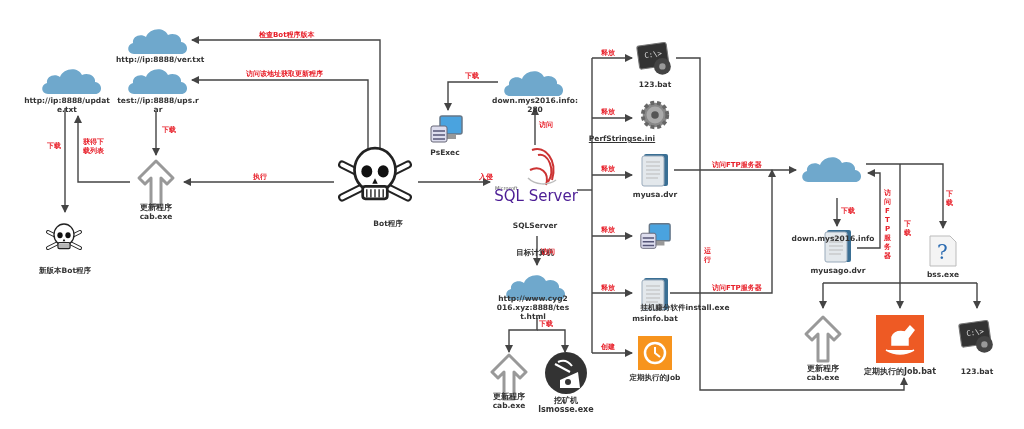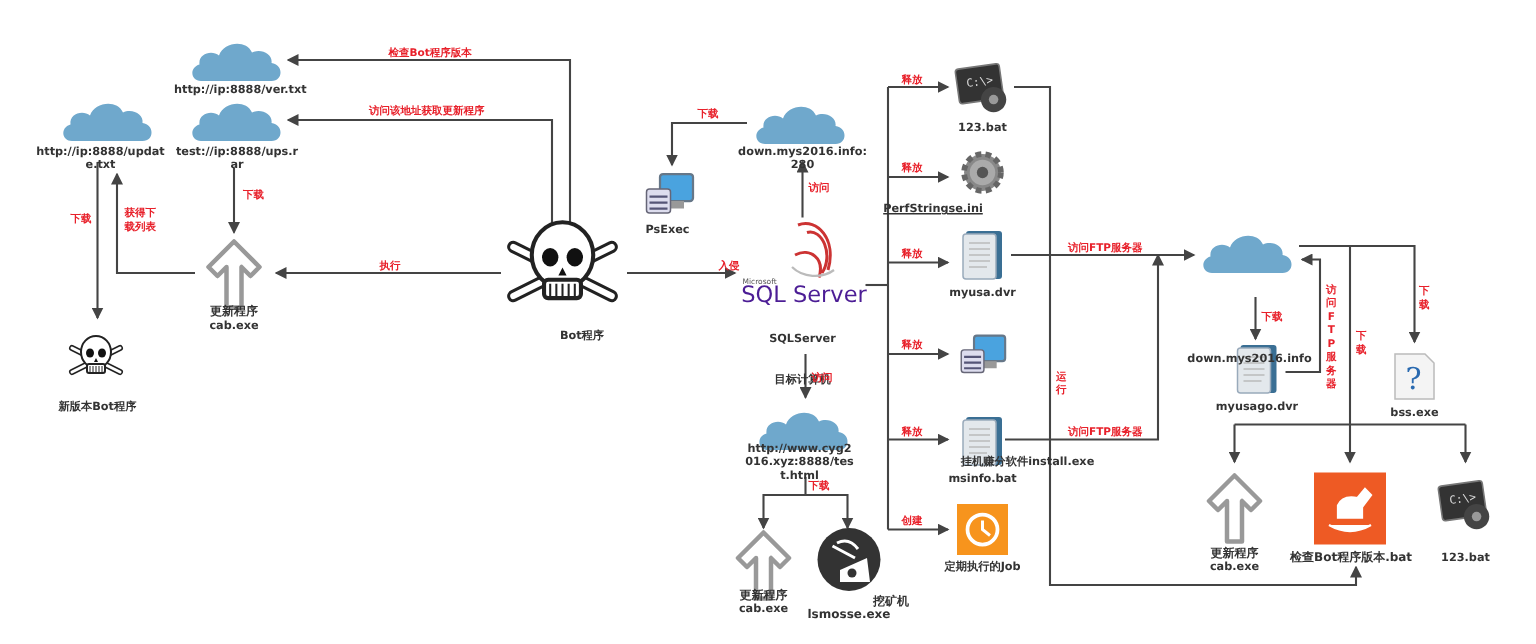--- a/index.html
+++ b/index.html
@@ -164,34 +164,34 @@
 <div class="lbl" style="left:358px;top:219px;width:60px;">Bot程序</div>
 <div class="lbl" style="left:420px;top:148px;width:50px;">PsExec</div>
 <div class="lbl wrap" style="left:492px;top:96px;width:86px;">down.mys2016.info:280</div>
 <div class="lbl" style="left:495px;top:184px;width:30px;font-size:5px;font-weight:normal;color:#555;text-align:left;">Microsoft</div>
 <div class="lbl" style="left:494px;top:188px;width:84px;font-size:15px;font-weight:normal;line-height:16px;color:#4c1d95;text-align:center;">SQL Server</div>
 <div class="lbl" style="left:505px;top:212px;width:60px;margin-top:36px;">目标计算机</div>
 <div class="lbl" style="left:505px;top:221px;width:60px;">SQLServer</div>
 <div class="lbl wrap" style="left:496px;top:294px;width:74px;">http://www.cyg2016.xyz:8888/test.html</div>
 <div class="lbl" style="left:479px;top:392px;width:60px;font-size:8px;">更新程序</div>
 <div class="lbl" style="left:479px;top:401px;width:60px;">cab.exe</div>
-<div class="lbl" style="left:564px;top:396px;width:60px;font-size:8px;">挖矿机</div>
+<div class="lbl" style="left:536px;top:396px;width:60px;font-size:8px;">挖矿机</div>
 <div class="lbl" style="left:530px;top:405px;width:72px;font-size:8px;">lsmosse.exe</div>
 <div class="lbl" style="left:625px;top:80px;width:60px;">123.bat</div>
 <div class="lbl" style="left:582px;top:134px;width:80px;text-decoration:underline;">PerfStringse.ini</div>
 <div class="lbl" style="left:625px;top:190px;width:60px;">myusa.dvr</div>
 <div class="lbl" style="left:635px;top:255px;width:100px;margin-top:48px;">挂机赚分软件install.exe</div>
 <div class="lbl" style="left:625px;top:314px;width:60px;">msinfo.bat</div>
 <div class="lbl" style="left:620px;top:373px;width:70px;">定期执行的Job</div>
 <div class="lbl" style="left:790px;top:186px;width:86px;margin-top:48px;">down.mys2016.info</div>
 <div class="lbl" style="left:808px;top:266px;width:60px;">myusago.dvr</div>
 <div class="lbl" style="left:913px;top:270px;width:60px;">bss.exe</div>
 <div class="lbl" style="left:793px;top:364px;width:60px;font-size:8px;">更新程序</div>
 <div class="lbl" style="left:793px;top:373px;width:60px;">cab.exe</div>
-<div class="lbl" style="left:860px;top:367px;width:80px;font-size:8px;">检查Bot程序版本.bat</div>
+<div class="lbl" style="left:860px;top:367px;width:80px;font-size:8px;">定期执行的Job.bat</div>
 <div class="lbl" style="left:947px;top:367px;width:60px;">123.bat</div>
 
 <div class="red" style="left:259px;top:31px;">检查Bot程序版本</div>
 <div class="red" style="left:246px;top:70px;">访问该地址获取更新程序</div>
 <div class="red" style="left:162px;top:126px;">下载</div>
 <div class="red wrap" style="left:83px;top:138px;width:22px;white-space:normal;">获得下载列表</div>
 <div class="red" style="left:47px;top:142px;">下载</div>
 <div class="red" style="left:253px;top:173px;">执行</div>
 <div class="red" style="left:443px;top:173px;margin-left:36px;">入侵</div>
 <div class="red" style="left:465px;top:72px;">下载</div>

